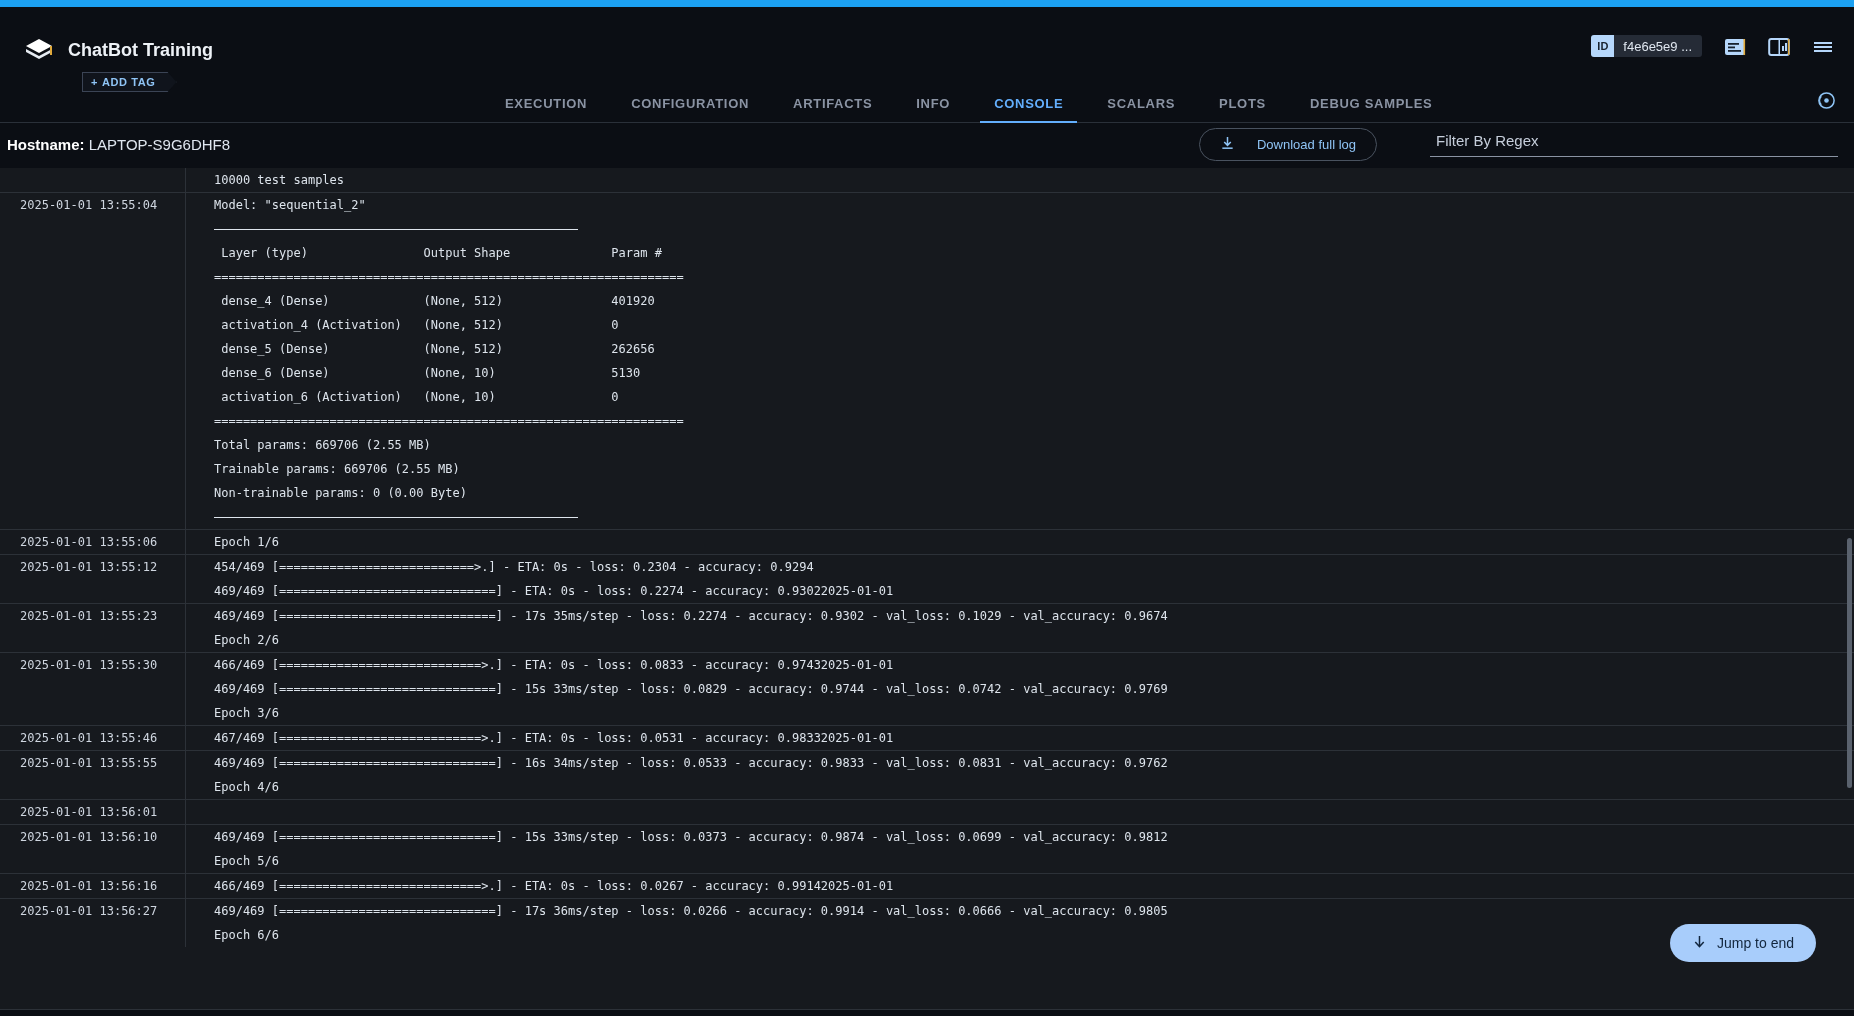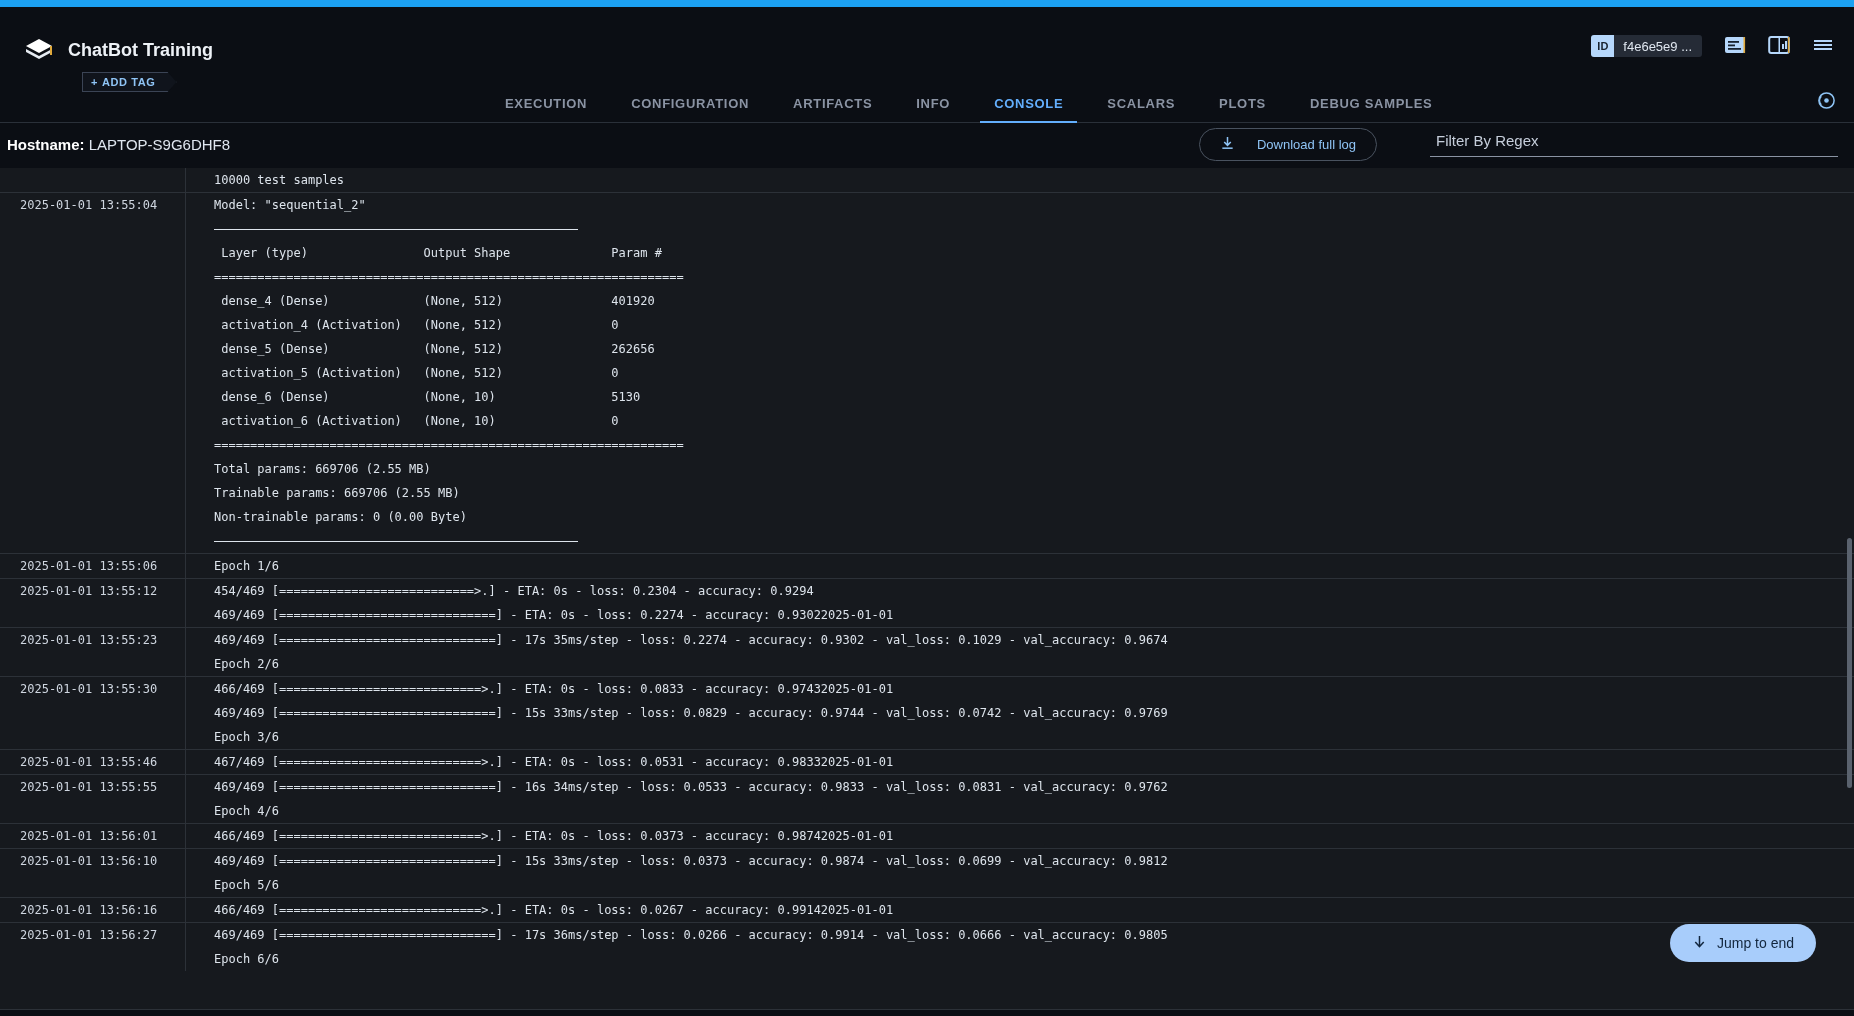--- a/index.html
+++ b/index.html
@@ -42,21 +42,21 @@
     position: absolute; left: 82px; top: 65px;
     height: 20px; padding: 0 11px 0 8px;
     background: #10141c; border: 1px solid #3b4455;
     color: #8fc4f5; font-size: 11px; font-weight: bold; letter-spacing: .6px;
     display: flex; align-items: center; gap: 4px;
     clip-path: polygon(0 0, calc(100% - 9px) 0, 100% 50%, calc(100% - 9px) 100%, 0 100%);
     padding-right: 20px;
   }
   .hdr-right {
     position: absolute; right: 20px; top: 28px;
-    display: flex; align-items: flex-start; gap: 22px;
+    display: flex; align-items: flex-end; gap: 22px;
   }
   .id-badge {
     display: flex; align-items: center;
     background: #252b36; border-radius: 3px; overflow: hidden;
     height: 22px;
   }
   .id-badge .k {
     background: #b6d7fb; color: #17222f;
     font-size: 11px; font-weight: bold; padding: 0 6px;
     height: 22px; display: flex; align-items: center;
@@ -281,24 +281,20 @@
       <div class="log-row">
         <div class="ts"></div>
         <div class="msg"> activation_4 (Activation)   (None, 512)               0</div>
       </div>
       <div class="log-row">
         <div class="ts"></div>
         <div class="msg"> dense_5 (Dense)             (None, 512)               262656</div>
       </div>
       <div class="log-row">
         <div class="ts"></div>
-        <div class="msg"> activation_5 (Activation)   (None, 512)               0</div>
-      </div>
-      <div class="log-row">
-        <div class="ts"></div>
         <div class="msg"> dense_6 (Dense)             (None, 10)                5130</div>
       </div>
       <div class="log-row">
         <div class="ts"></div>
         <div class="msg"> activation_6 (Activation)   (None, 10)                0</div>
       </div>
       <div class="log-row">
         <div class="ts"></div>
         <div class="msg">=================================================================</div>
       </div>
@@ -357,21 +353,20 @@
       <div class="log-row sep">
         <div class="ts">2025-01-01 13:55:55</div>
         <div class="msg">469/469 [==============================] - 16s 34ms/step - loss: 0.0533 - accuracy: 0.9833 - val_loss: 0.0831 - val_accuracy: 0.9762</div>
       </div>
       <div class="log-row">
         <div class="ts"></div>
         <div class="msg">Epoch 4/6</div>
       </div>
       <div class="log-row sep">
         <div class="ts">2025-01-01 13:56:01</div>
-        <div class="msg">466/469 [============================&gt;.] - ETA: 0s - loss: 0.0373 - accuracy: 0.98742025-01-01</div>
       </div>
       <div class="log-row sep">
         <div class="ts">2025-01-01 13:56:10</div>
         <div class="msg">469/469 [==============================] - 15s 33ms/step - loss: 0.0373 - accuracy: 0.9874 - val_loss: 0.0699 - val_accuracy: 0.9812</div>
       </div>
       <div class="log-row">
         <div class="ts"></div>
         <div class="msg">Epoch 5/6</div>
       </div>
       <div class="log-row sep">

